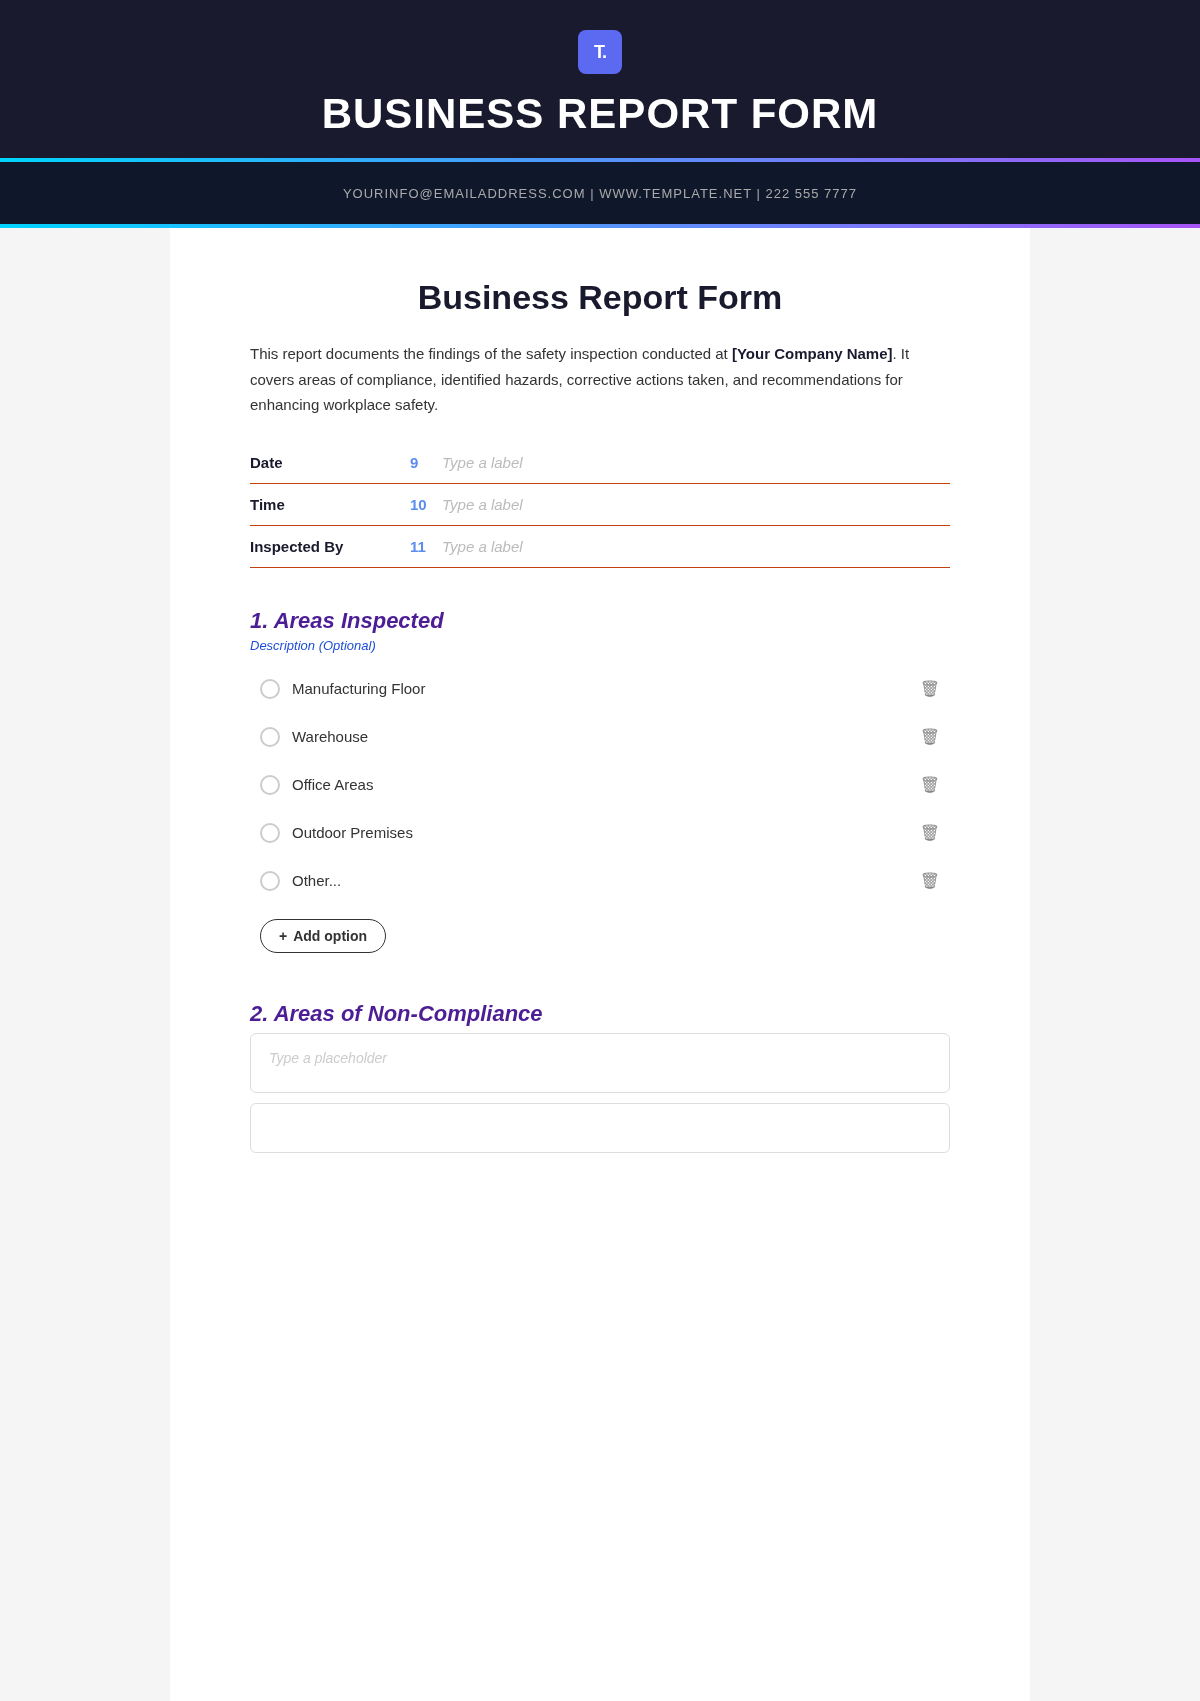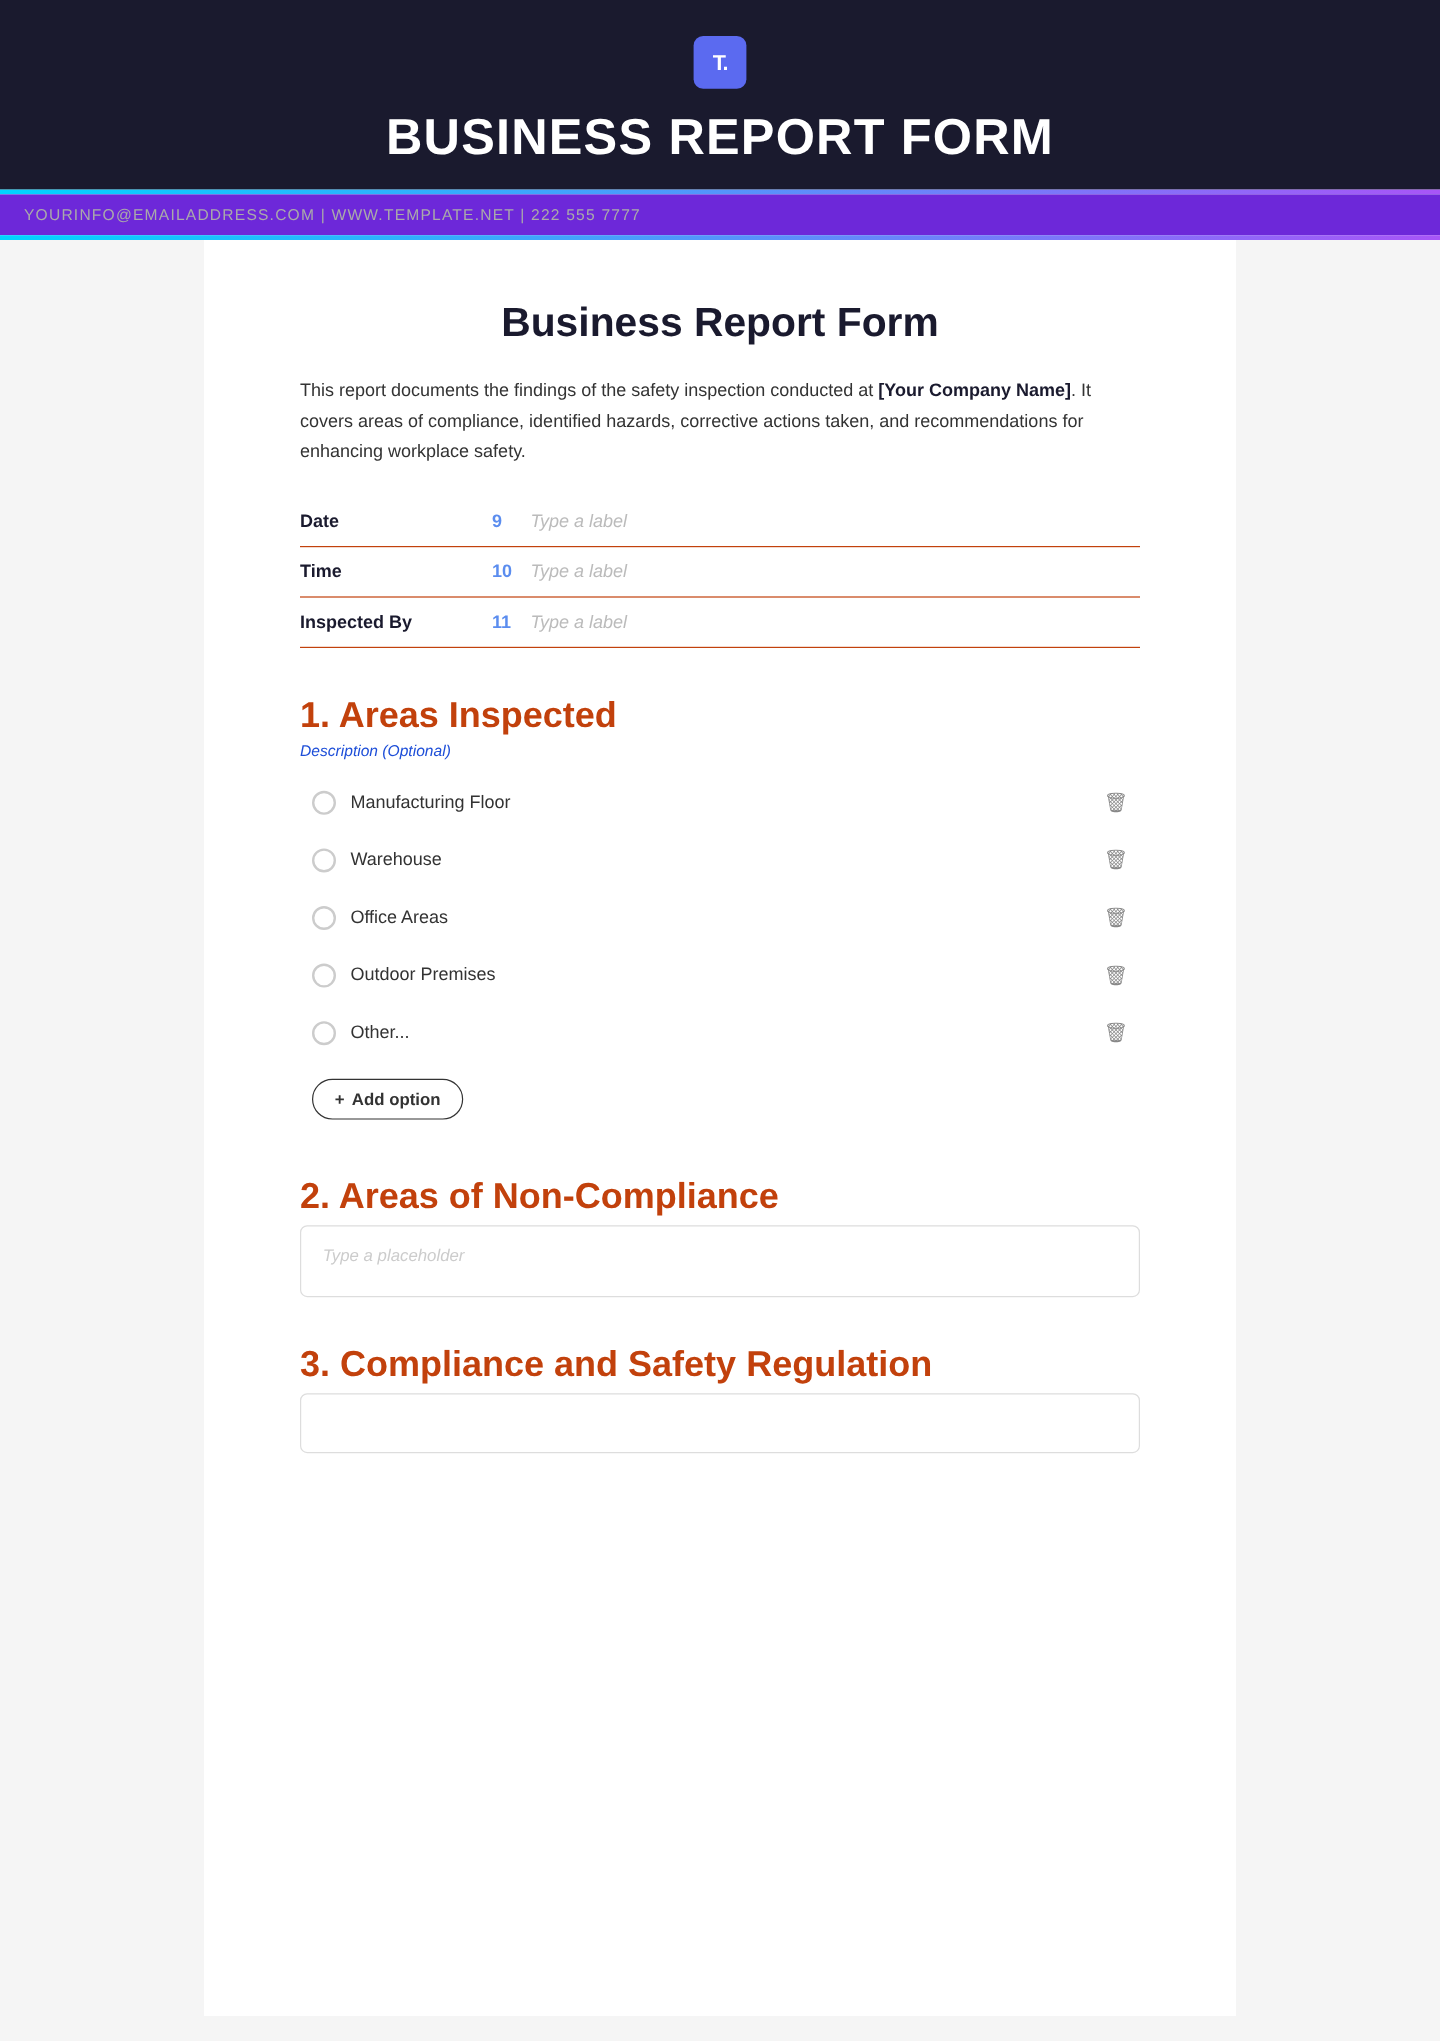--- a/index.html
+++ b/index.html
@@ -47,22 +47,23 @@
 
     
     .gradient-bar {
       height: 4px;
       background: linear-gradient(to right, #00d4ff, #a855f7);
       width: 100%;
     }
 
     
     .subheader {
-      background: #6d28d9;
-      padding: 8px 20px;
+      background: #0f172a;
+      padding: 22px 20px;
+      text-align: center;
     }
 
     .subheader-text {
       color: #aaa;
       font-size: 13px;
       letter-spacing: 1px;
       text-transform: uppercase;
     }
 
     
@@ -139,24 +140,25 @@
       flex: 1;
     }
 
     
     .section-header {
       margin-top: 40px;
       margin-bottom: 6px;
     }
 
     .section-title {
-      font-size: 30px;
+      font-size: 22px;
       font-weight: 800;
-      color: #c2410c;
+      color: #4c1d95;
       margin-bottom: 4px;
+      font-style: italic;
     }
 
     .section-description-optional {
       color: #1d4ed8;
       font-size: 13px;
       font-style: italic;
       margin-bottom: 14px;
     }
 
     .section-description-text {
@@ -342,21 +344,18 @@
   
   <div class="section-header" style="margin-top: 48px;">
     <h3 class="section-title">2. Areas of Non-Compliance</h3>
   </div>
 
   <div class="text-input-box">
     <span style="color:#ccc; font-style:italic;">Type a placeholder</span>
   </div>
 
   
-  <div class="section-header" style="margin-top: 40px;">
-    <h3 class="section-title">3. Compliance and Safety Regulation</h3>
-  </div>
 
   <div class="text-input-box" style="min-height:50px;">
     <span></span>
   </div>
 
 </div>
 
 </body></html>

